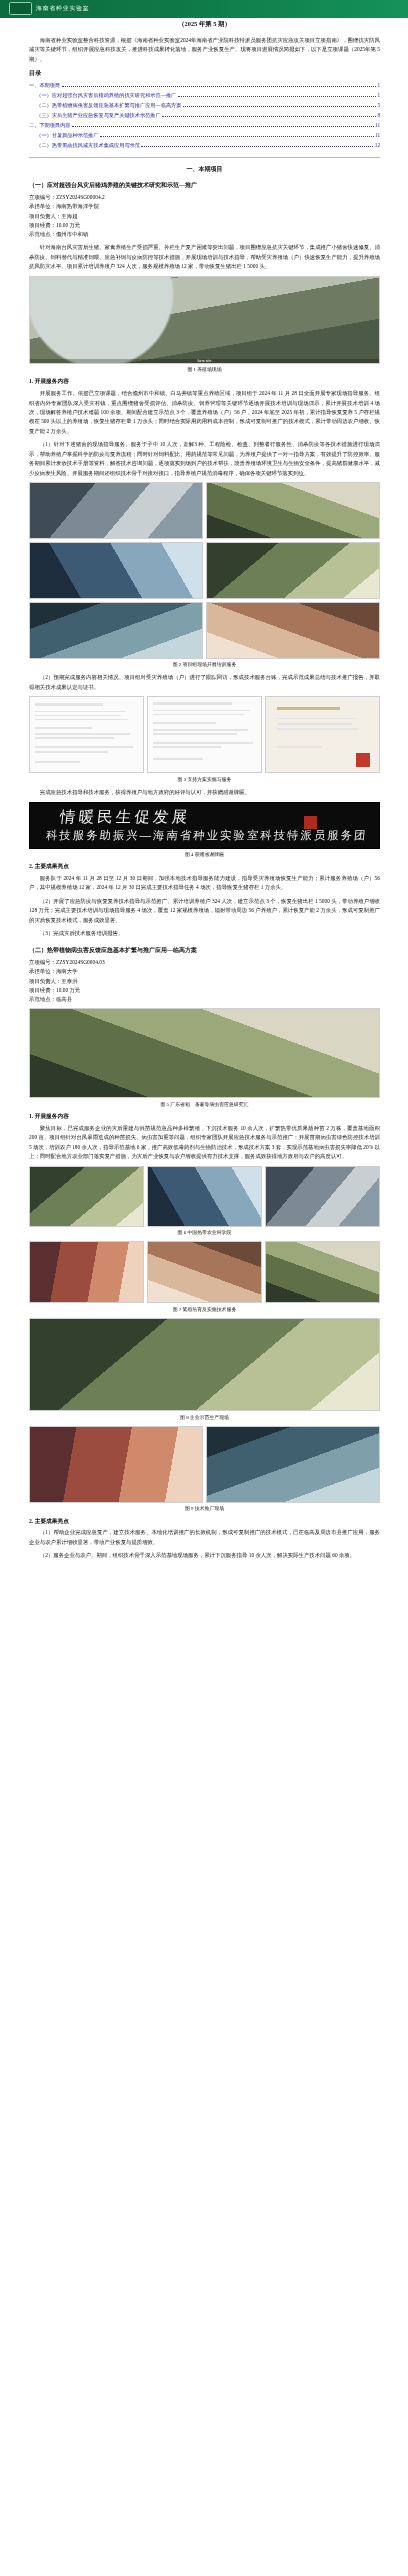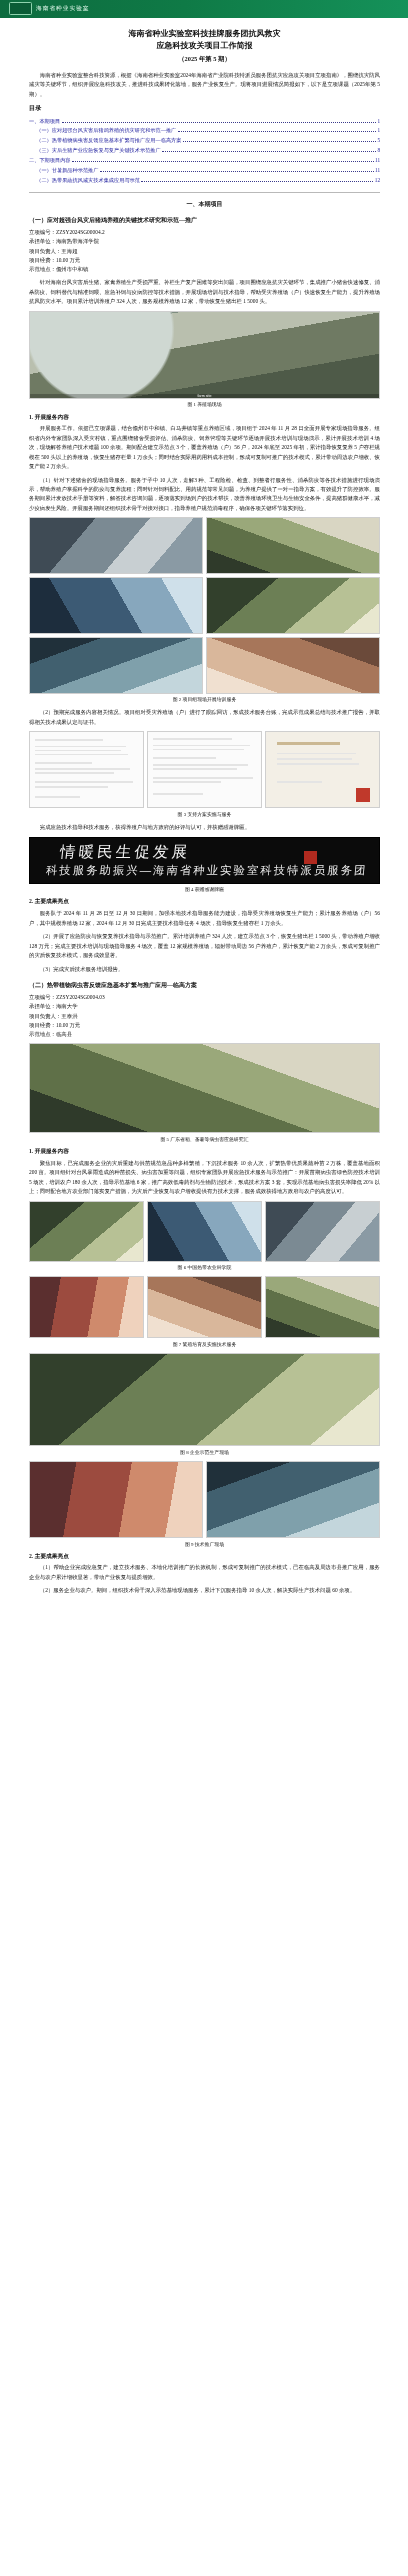--- a/index.html
+++ b/index.html
@@ -177,24 +177,20 @@
 </head>
 <body>
 
 <div class="page">
 
   <div class="masthead">
     <div class="logo-badge"></div>
     <div class="mh-text">海南省种业实验室</div>
   </div>
 
-  <h1 class="doc-title">
-    <span>海南省种业实验室科技挂牌服务团抗风救灾</span><br>
-    <span>应急科技攻关项目工作简报</span>
-  </h1>
   <div class="doc-issue">（2025 年第 5 期）</div>
 
   <p class="para">海南省种业实验室整合科技资源，根据《海南省种业实验室2024年海南省产业院科技特派员服务团抗灾应急攻关项目立项指南》，围绕抗灾防风减灾等关键环节，组织开展应急科技攻关，推进科技成果转化落地，服务产业恢复生产。现将项目进展情况简报如下，以下是立项课题（2025年第 5 期）。</p>
 
   <div class="toc-title">目录</div>
   <div class="toc">
     <div class="row">
       <span class="t">一、本期项目</span>
       <span class="dots"></span>
       <span class="pg">1</span>

